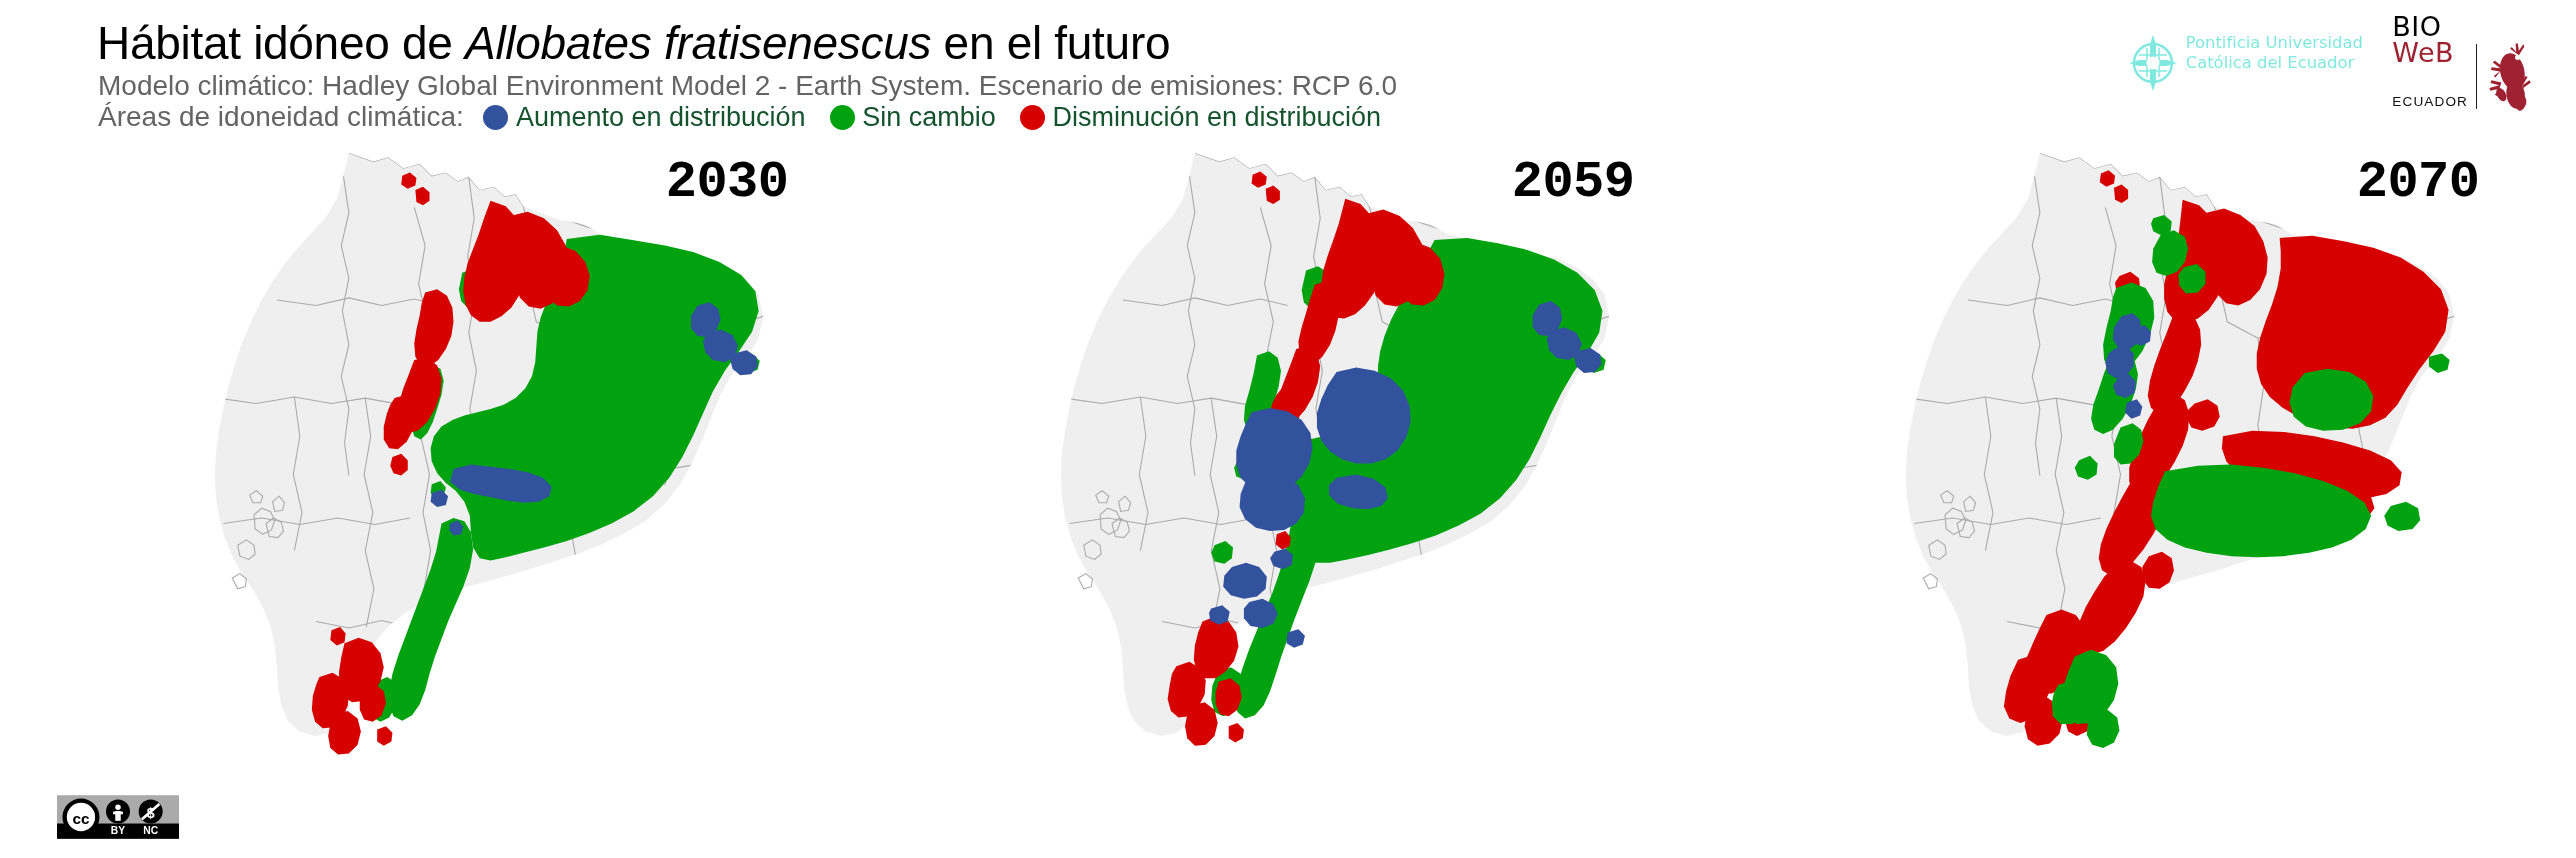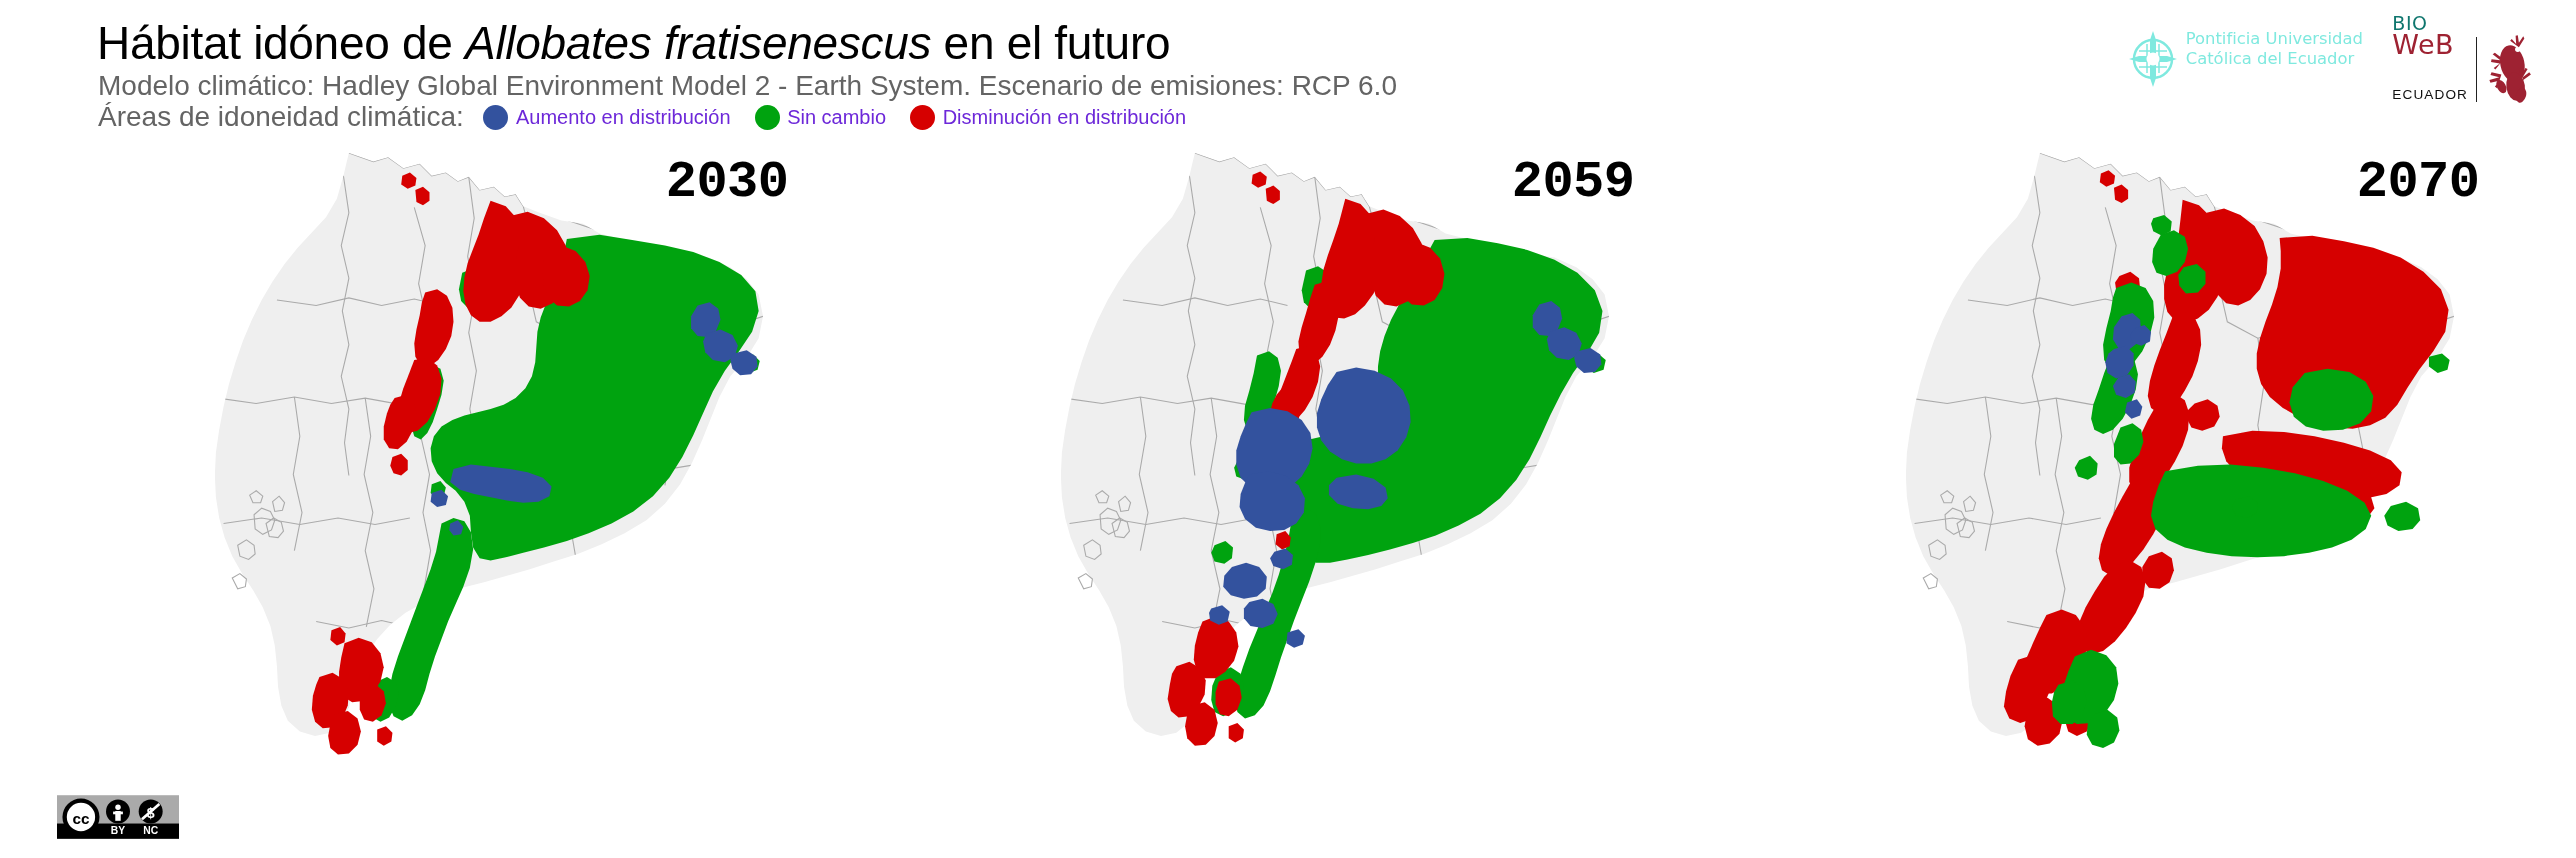--- a/index.html
+++ b/index.html
@@ -60,22 +60,22 @@
     align-items: center;
     margin-right: 24px;
   }
   .legend-dot {
     width: 25px; height: 25px;
     border-radius: 50%;
     margin-right: 7.6px;
     flex: 0 0 auto;
   }
   .legend-label {
-    font-size: 20px;
-    color: #6d28d9;
+    font-size: 27px;
+    color: #14532d;
   }
 
   
   .logos {
     position: absolute;
     right: 44px; top: 15.3px;
     display: flex;
     align-items: center;
     gap: 29.4px;
   }
@@ -84,21 +84,21 @@
   .puce-text {
     color: #7fe9df;
     font-size: 16.4px;
     line-height: 1.22;
     font-family: "DejaVu Sans", sans-serif;
     white-space: nowrap;
   }
   .bioweb-logo { display: flex; align-items: flex-end; gap: 3.3px; }
   .bioweb-words { display: flex; flex-direction: column; align-items: flex-start; }
   .bw-bio {
-    font-size: 19px; line-height: 0.9; color: #0f766e;
+    font-size: 27px; line-height: 0.9; color: #000000;
     font-family: "DejaVu Sans", sans-serif; letter-spacing: 0.5px;
   }
   .bw-web {
     font-size: 27px; line-height: 0.95; color: #9e2232;
     font-family: "DejaVu Sans", sans-serif; letter-spacing: 0.5px;
   }
   .bw-ecuador {
     font-size: 13.6px; line-height: 1.2; color: #111111;
     font-family: Liberation Sans, sans-serif; letter-spacing: 1.1px; margin-top: 29px;
   }

